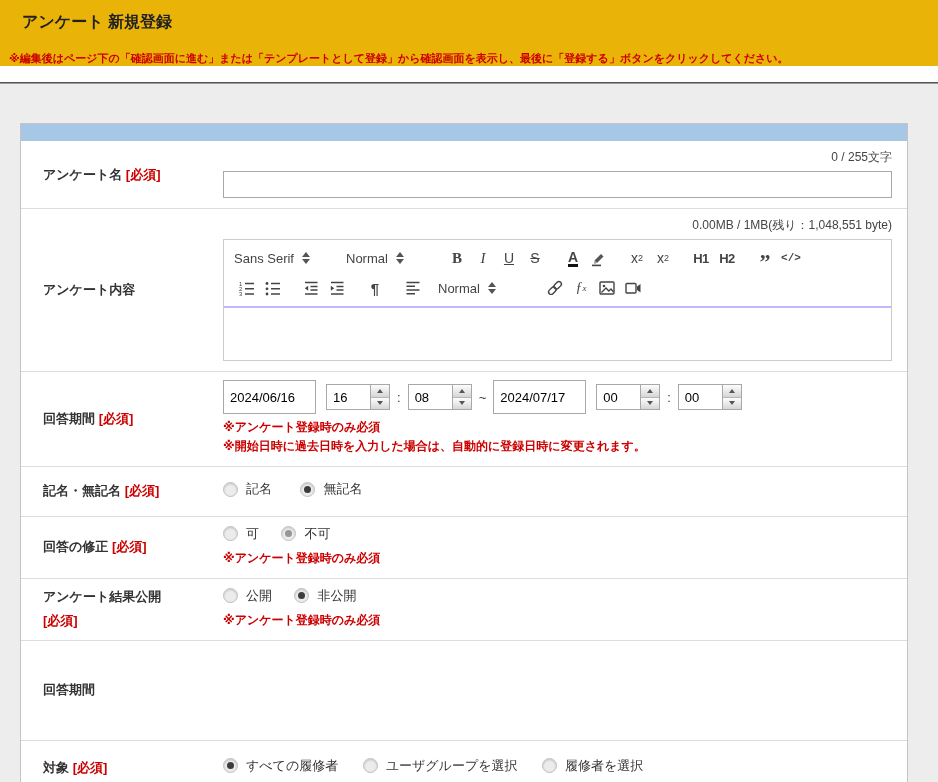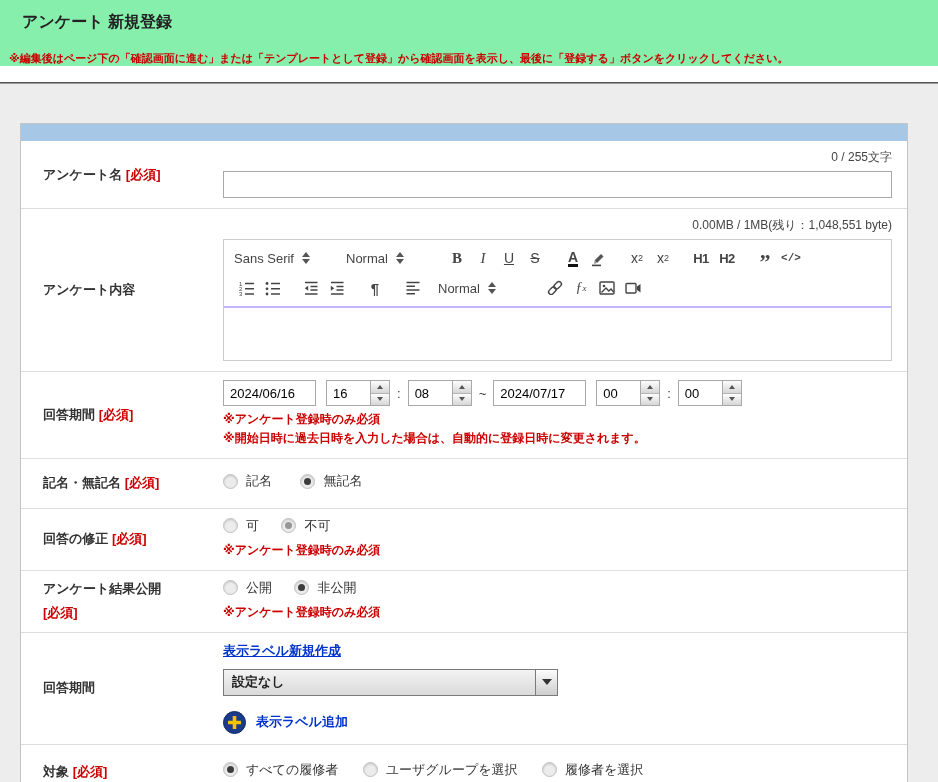--- a/index.html
+++ b/index.html
@@ -5,21 +5,21 @@
   * { box-sizing: border-box; }
   html,body { margin:0; padding:0; }
   body {
     width:938px; height:782px; overflow:hidden;
     background:#ffffff;
     font-family:"Liberation Sans","DejaVu Sans",sans-serif;
     color:#333;
   }
 
   
-  .top { padding:12px 22px 0 22px; background:#86efac; }
+  .top { padding:12px 22px 0 22px; background:#eab308; }
   .page-title { font-size:16px; font-weight:bold; color:#222; }
   .warning { margin:18px 0 16px -13px; color:#cc0000; font-weight:bold; font-size:11px; white-space:nowrap; }
   .divider { height:2px; background:#555; border-bottom:1px solid #9a9a9a; }
 
   
   .lower { background:#ededed; padding:39px 0 12px 0; min-height:690px; }
   .panel { width:888px; margin-left:20px; background:#fff; border:1px solid #c4c4c4; }
   .panel-topbar { height:17px; background:#a7c7e7; }
 
   
@@ -71,21 +71,21 @@
   .g-h { font-weight:bold; font-size:13px; letter-spacing:-0.5px; }
   .g-quote { font-family:"Liberation Serif","DejaVu Serif",serif; font-size:22px; font-weight:bold; line-height:10px; padding-top:8px; }
   .g-code { font-family:"Liberation Mono","DejaVu Sans Mono",monospace; font-size:11px; font-weight:bold; }
   .g-pil { font-size:15px; font-weight:bold; }
   .g-fx { font-family:"Liberation Serif","DejaVu Serif",serif; font-style:italic; font-size:14px; }
   .tb-svg { width:18px; height:18px; display:block; }
   .editor-area { height:52px; background:#fff; }
 
   
   .inline { display:flex; align-items:center; }
-  .date-in { width:93px; height:26px; border:1px solid #a8a8a8; font-size:13px; padding:0 6px; font-family:inherit; }
+  .date-in { width:93px; height:34px; border:1px solid #a8a8a8; font-size:13px; padding:0 6px; font-family:inherit; }
   .spin { display:inline-flex; border:1px solid #a8a8a8; height:26px; background:#404040; margin-left:10px; }
   .spin input { width:43px; border:none; font-size:13px; padding:0 6px; font-family:inherit; outline:none; }
   .spin-btns { display:flex; flex-direction:column; width:19px; border-left:1px solid #a8a8a8; }
   .spin-btns .sb { flex:1; background:linear-gradient(#fdfdfd,#d6d6d6); display:flex; align-items:center; justify-content:center; cursor:pointer; }
   .spin-btns .sb:first-child { border-bottom:1px solid #b5b5b5; }
   .tri-up { width:0; height:0; border-left:3.5px solid transparent; border-right:3.5px solid transparent; border-bottom:4px solid #555; }
   .tri-dn { width:0; height:0; border-left:3.5px solid transparent; border-right:3.5px solid transparent; border-top:4px solid #555; }
   .sep { margin:0 7px; font-size:13px; color:#333; }
   .note { color:#cc0000; font-weight:bold; font-size:12px; margin-top:7px; line-height:1.45; }
   .note.tight { margin-top:5px; }
@@ -377,37 +377,20 @@
           </span>
         </div>
         <div class="note tight">※アンケート登録時のみ必須</div>
       </div>
     </div>
 
     <div class="row r-dlabel">
       <div class="row-label">
         <span>回答期間</span>
       </div>
-      <div class="row-content">
-        <a class="link">表示ラベル新規作成</a>
-        <div class="dropdown">
-          <span class="dd-text">設定なし</span>
-          <span class="dd-btn">
-              <span class="dd-arrow"></span>
-            </span>
-        </div>
-        <div class="add-row">
-          <svg class="plus-wrap" viewBox="0 0 23 23">
-            <circle cx="11.5" cy="11.5" r="11" fill="#1a3a8c" stroke="#102a66" stroke-width="1"></circle>
-            <rect x="5" y="9.7" width="13" height="3.6" rx="0.5" fill="#f5c400"></rect>
-            <rect x="9.7" y="5" width="3.6" height="13" rx="0.5" fill="#f5c400"></rect>
-          </svg>
-          <a class="link plain">表示ラベル追加</a>
-        </div>
-      </div>
     </div>
 
     <div class="row r-target">
       <div class="row-label">
         <span>対象</span>
         <span class="req">[必須]</span>
       </div>
       <div class="row-content">
         <span class="radio" style="margin-right:20px">
           <span class="rb sel"></span>

